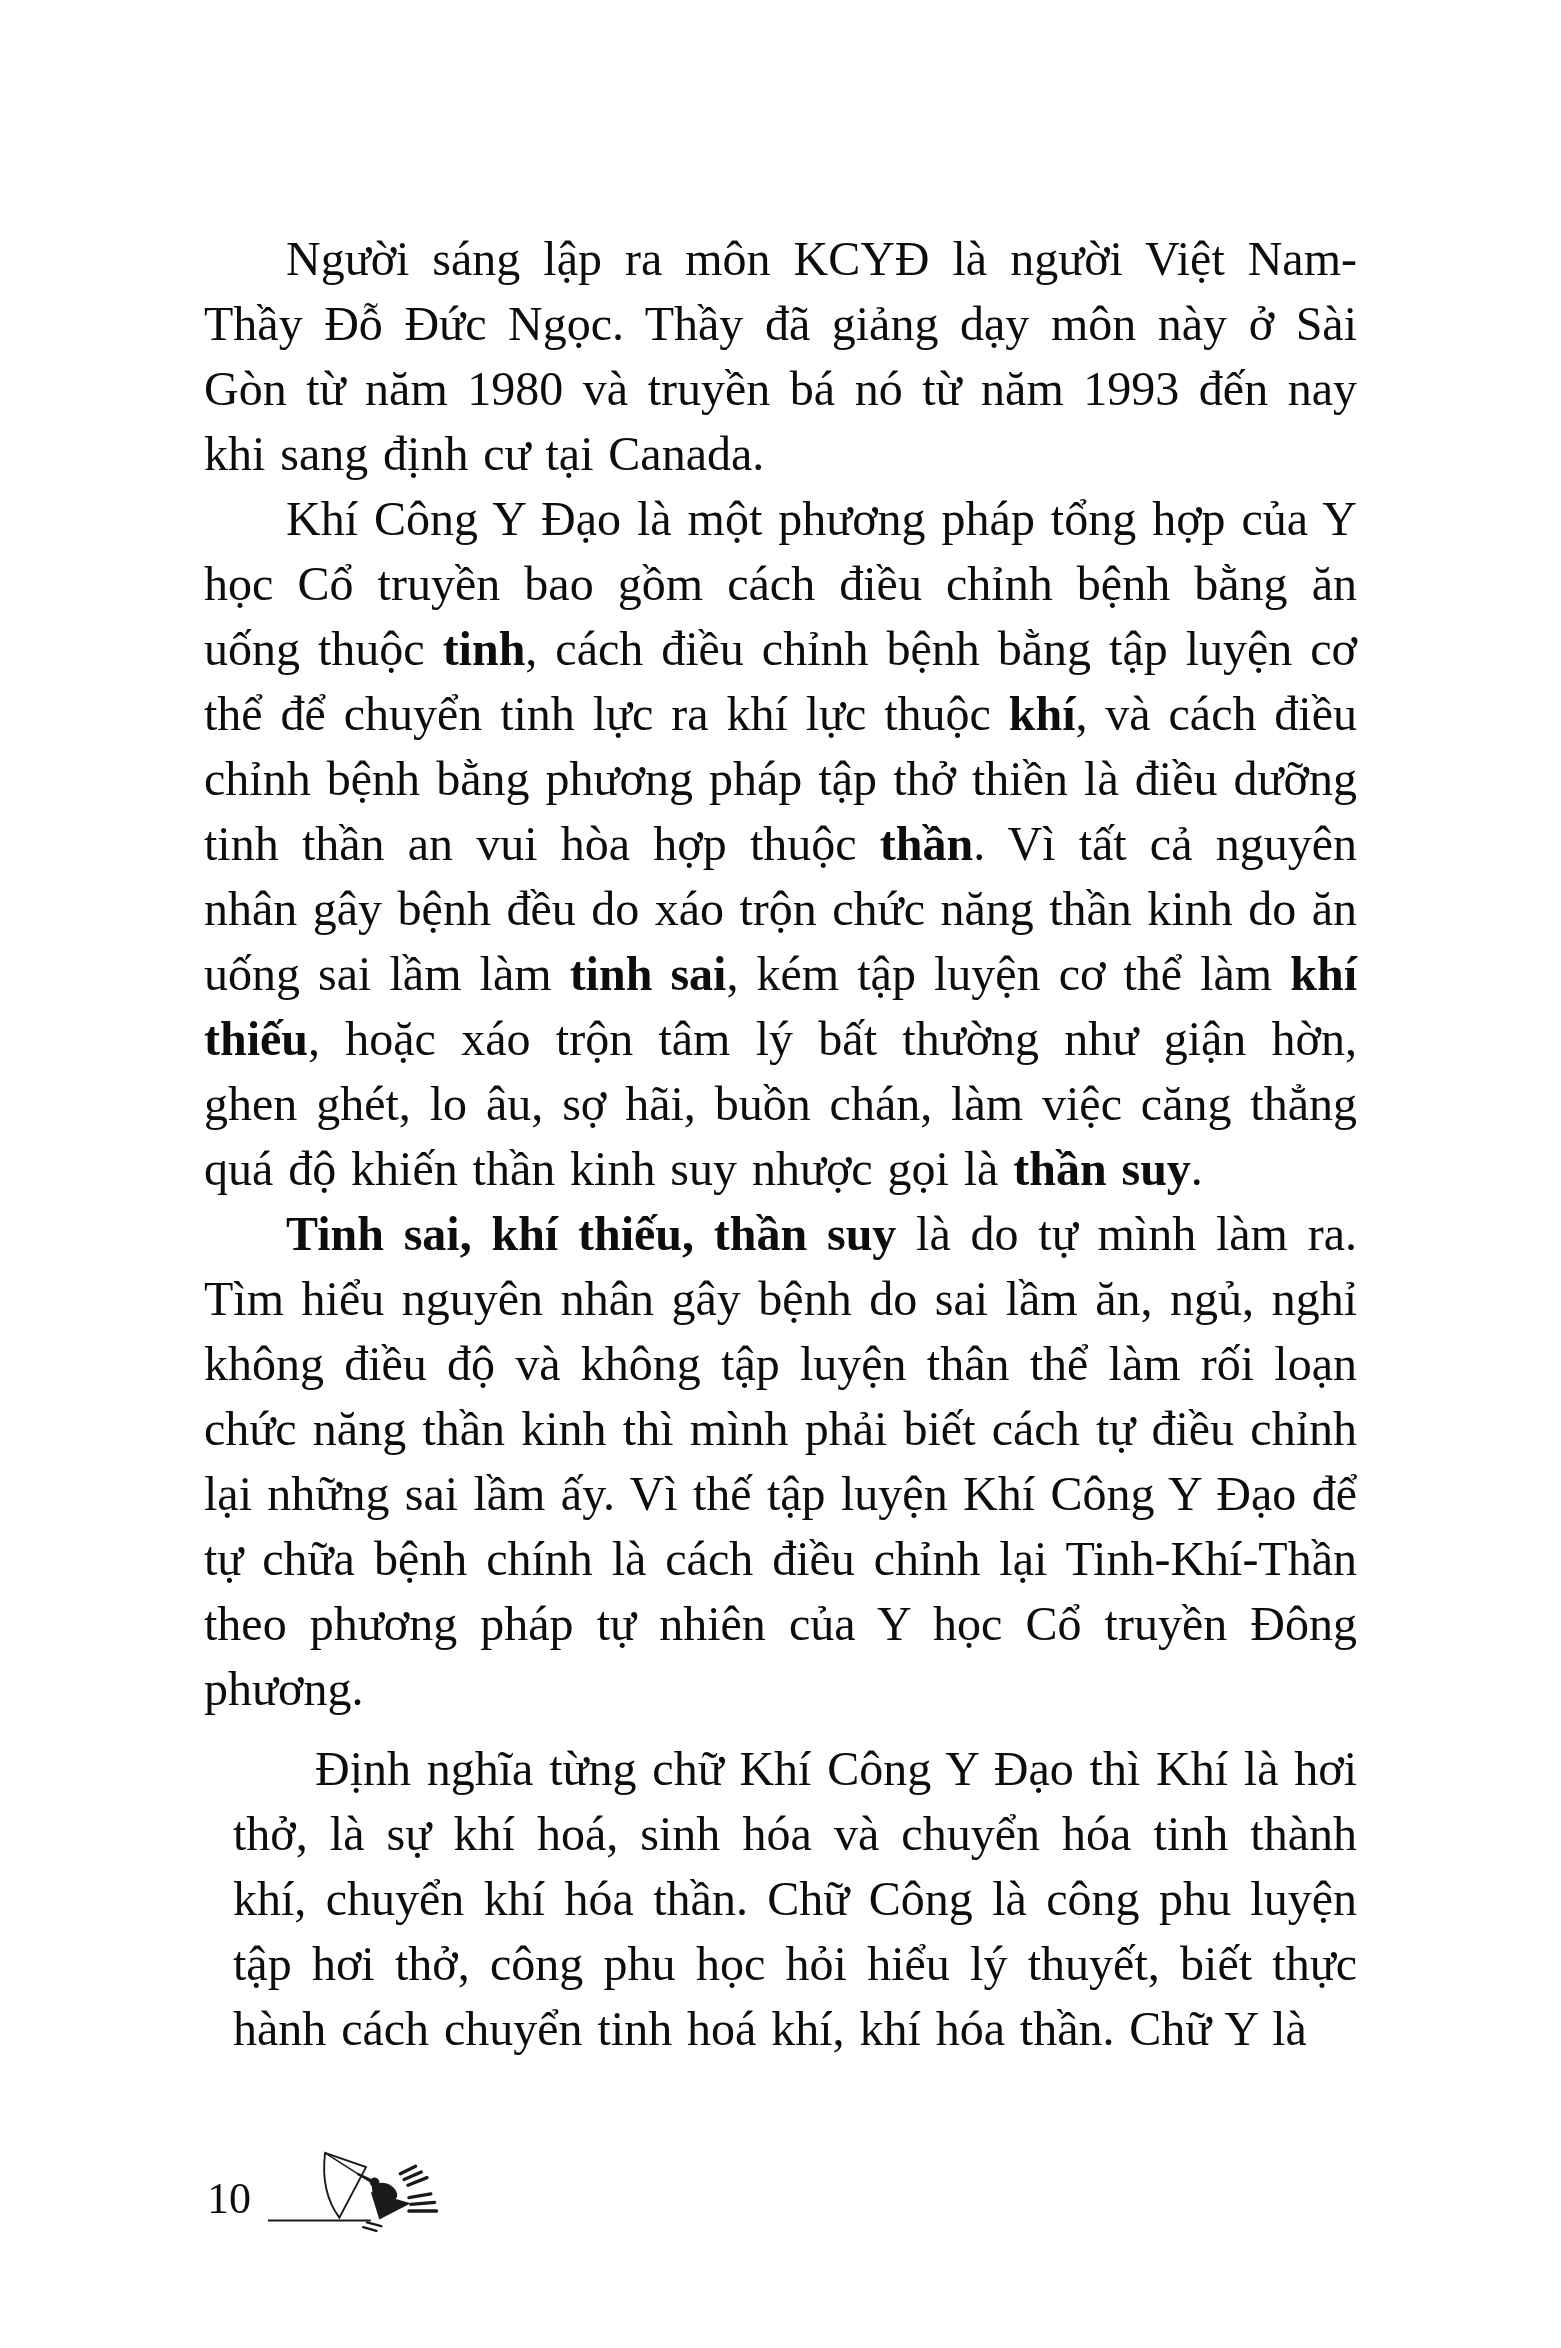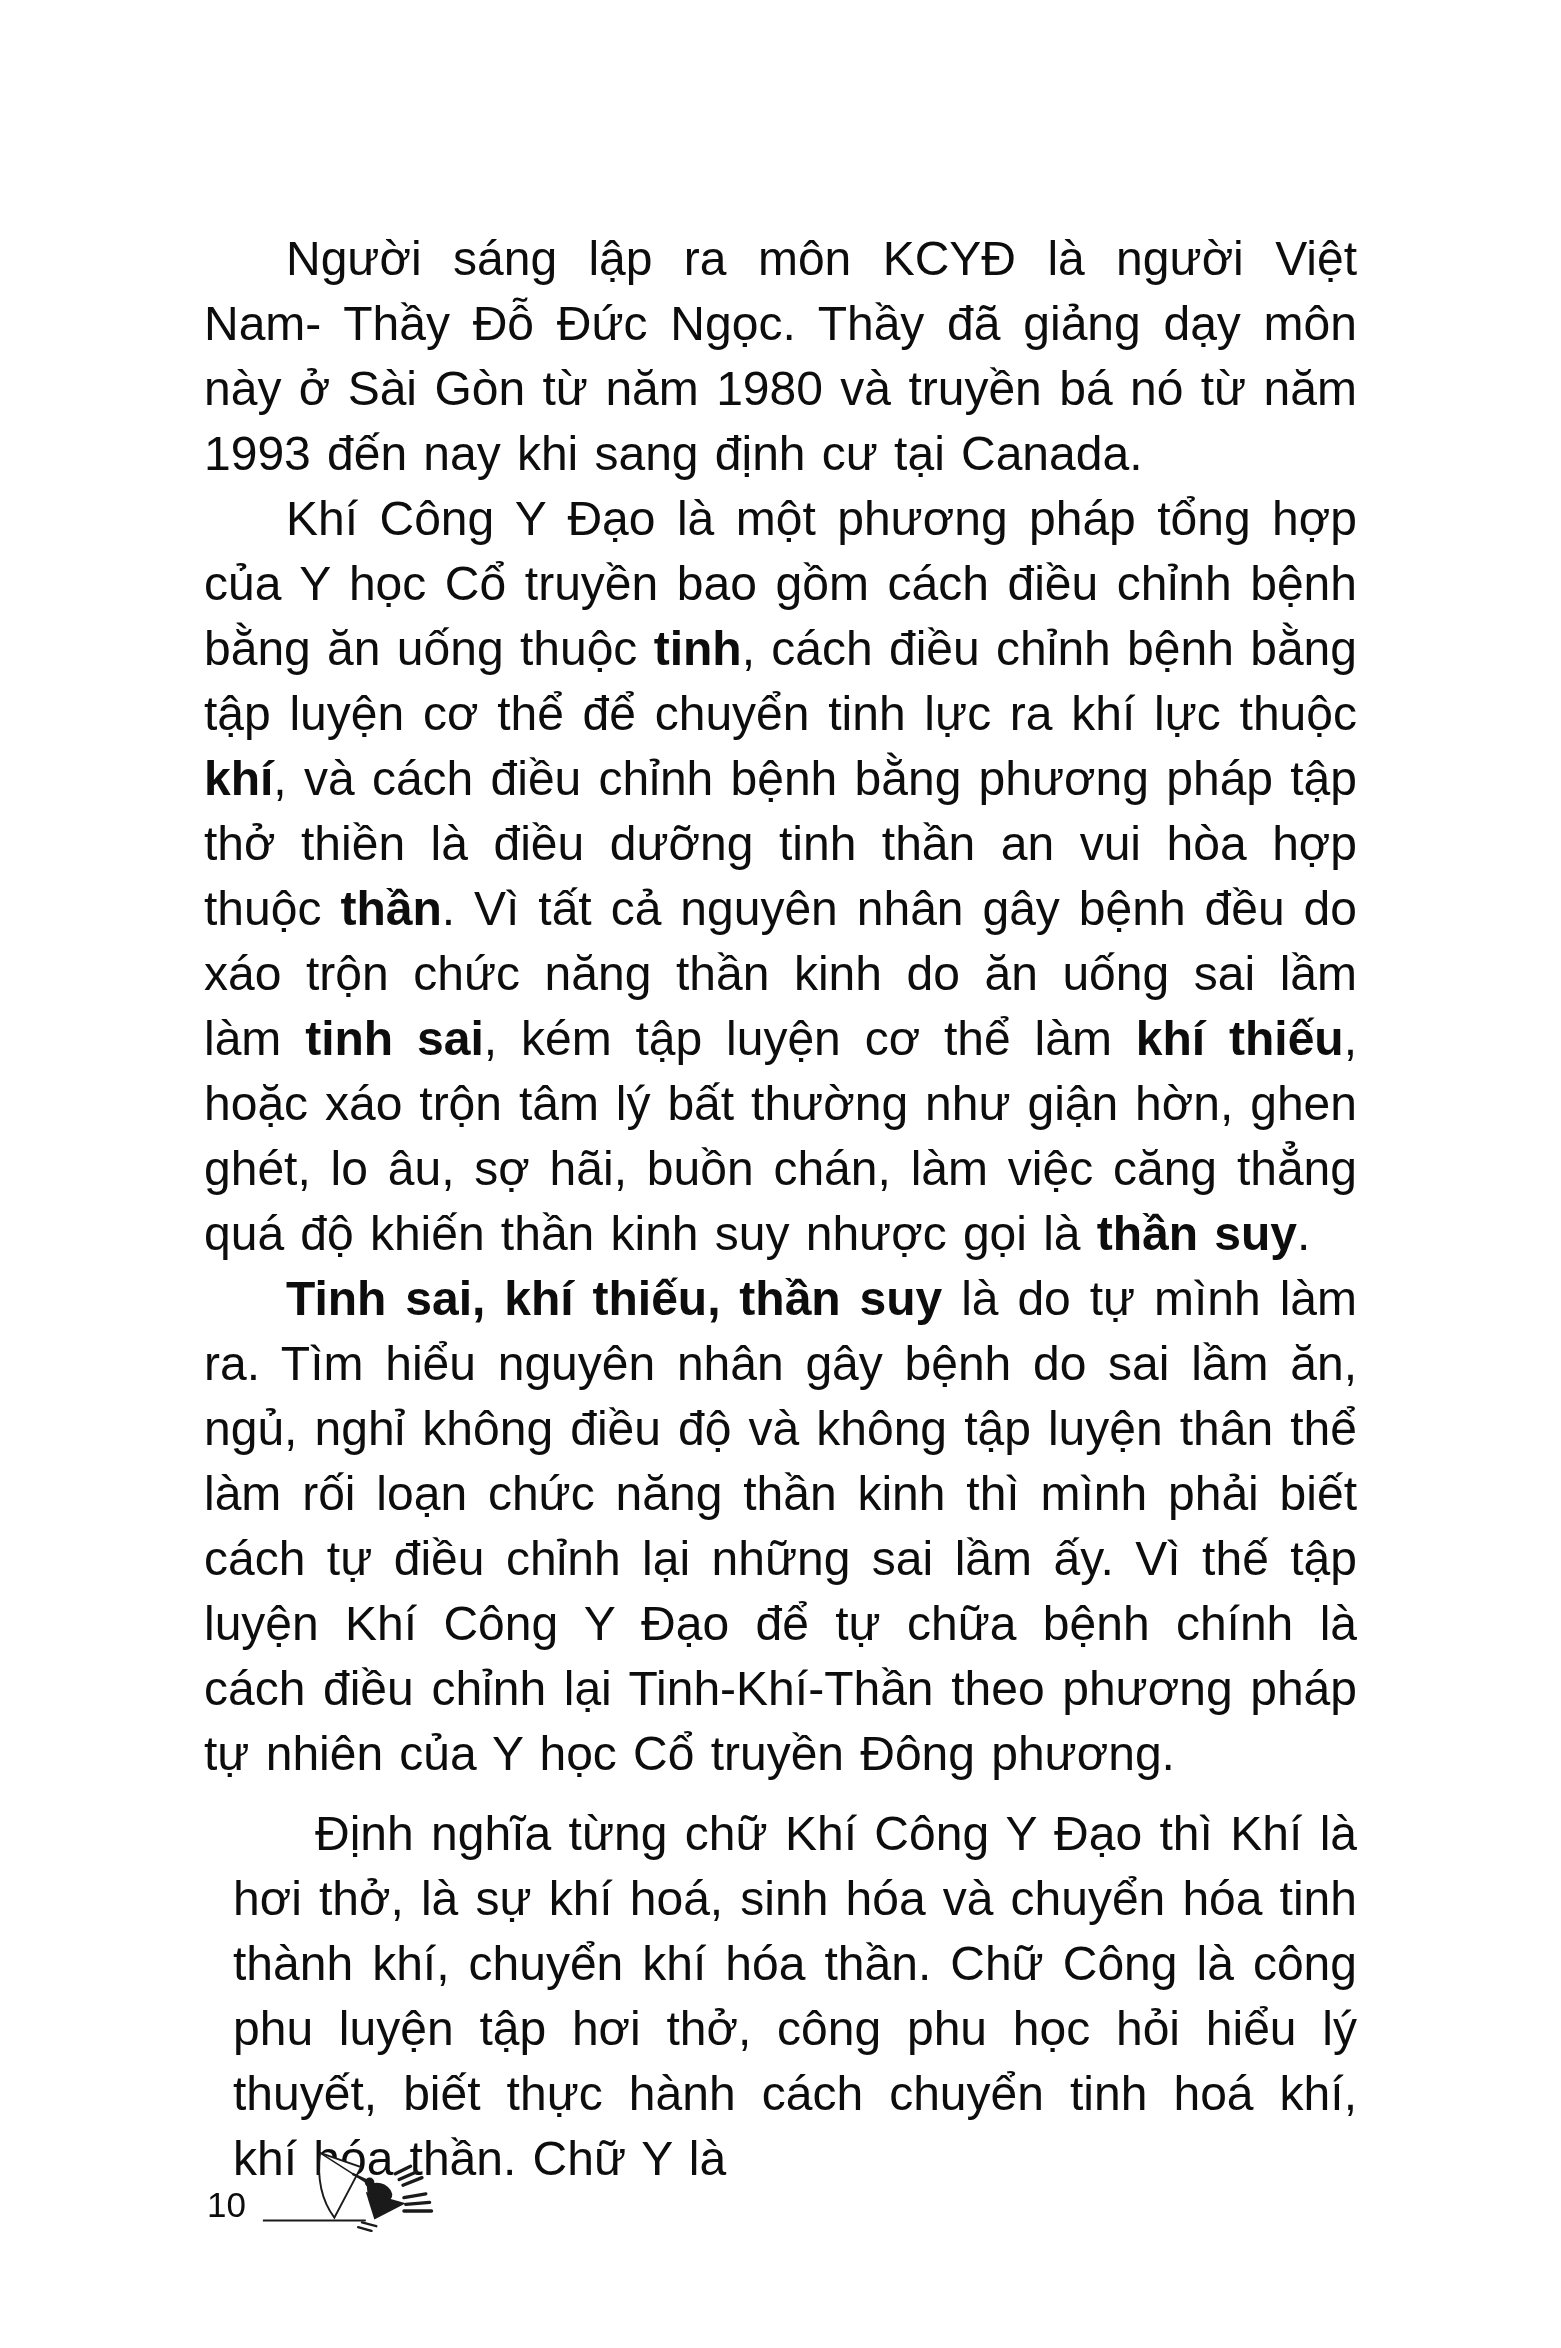--- a/index.html
+++ b/index.html
@@ -5,21 +5,21 @@
   html, body {
     margin: 0;
     padding: 0;
     background: #ffffff;
   }
   .page {
     position: relative;
     width: 1562px;
     height: 2348px;
     background: #ffffff;
-    font-family: Liberation Sans, sans-serif;
+    font-family: Liberation Serif, serif;
     color: #0d0d0d;
     overflow: hidden;
   }
   .text-block {
     position: absolute;
     left: 204px;
     top: 226px;
     width: 1153px;
   }
   .para {
@@ -34,21 +34,21 @@
   .para.spaced-top { margin-top: 15px; margin-left: 29px; }
   .footer {
     position: absolute;
     left: 207px;
     top: 2142px;
     display: flex;
     align-items: flex-end;
     gap: 15px;
   }
   .page-num {
-    font-size: 35px;
+    font-size: 44px;
     line-height: 1.4;
   }
   .logo {
     display: inline-block;
     position: relative;
     top: 5.7px;
   }
 </style>
 </head>
 <body>

